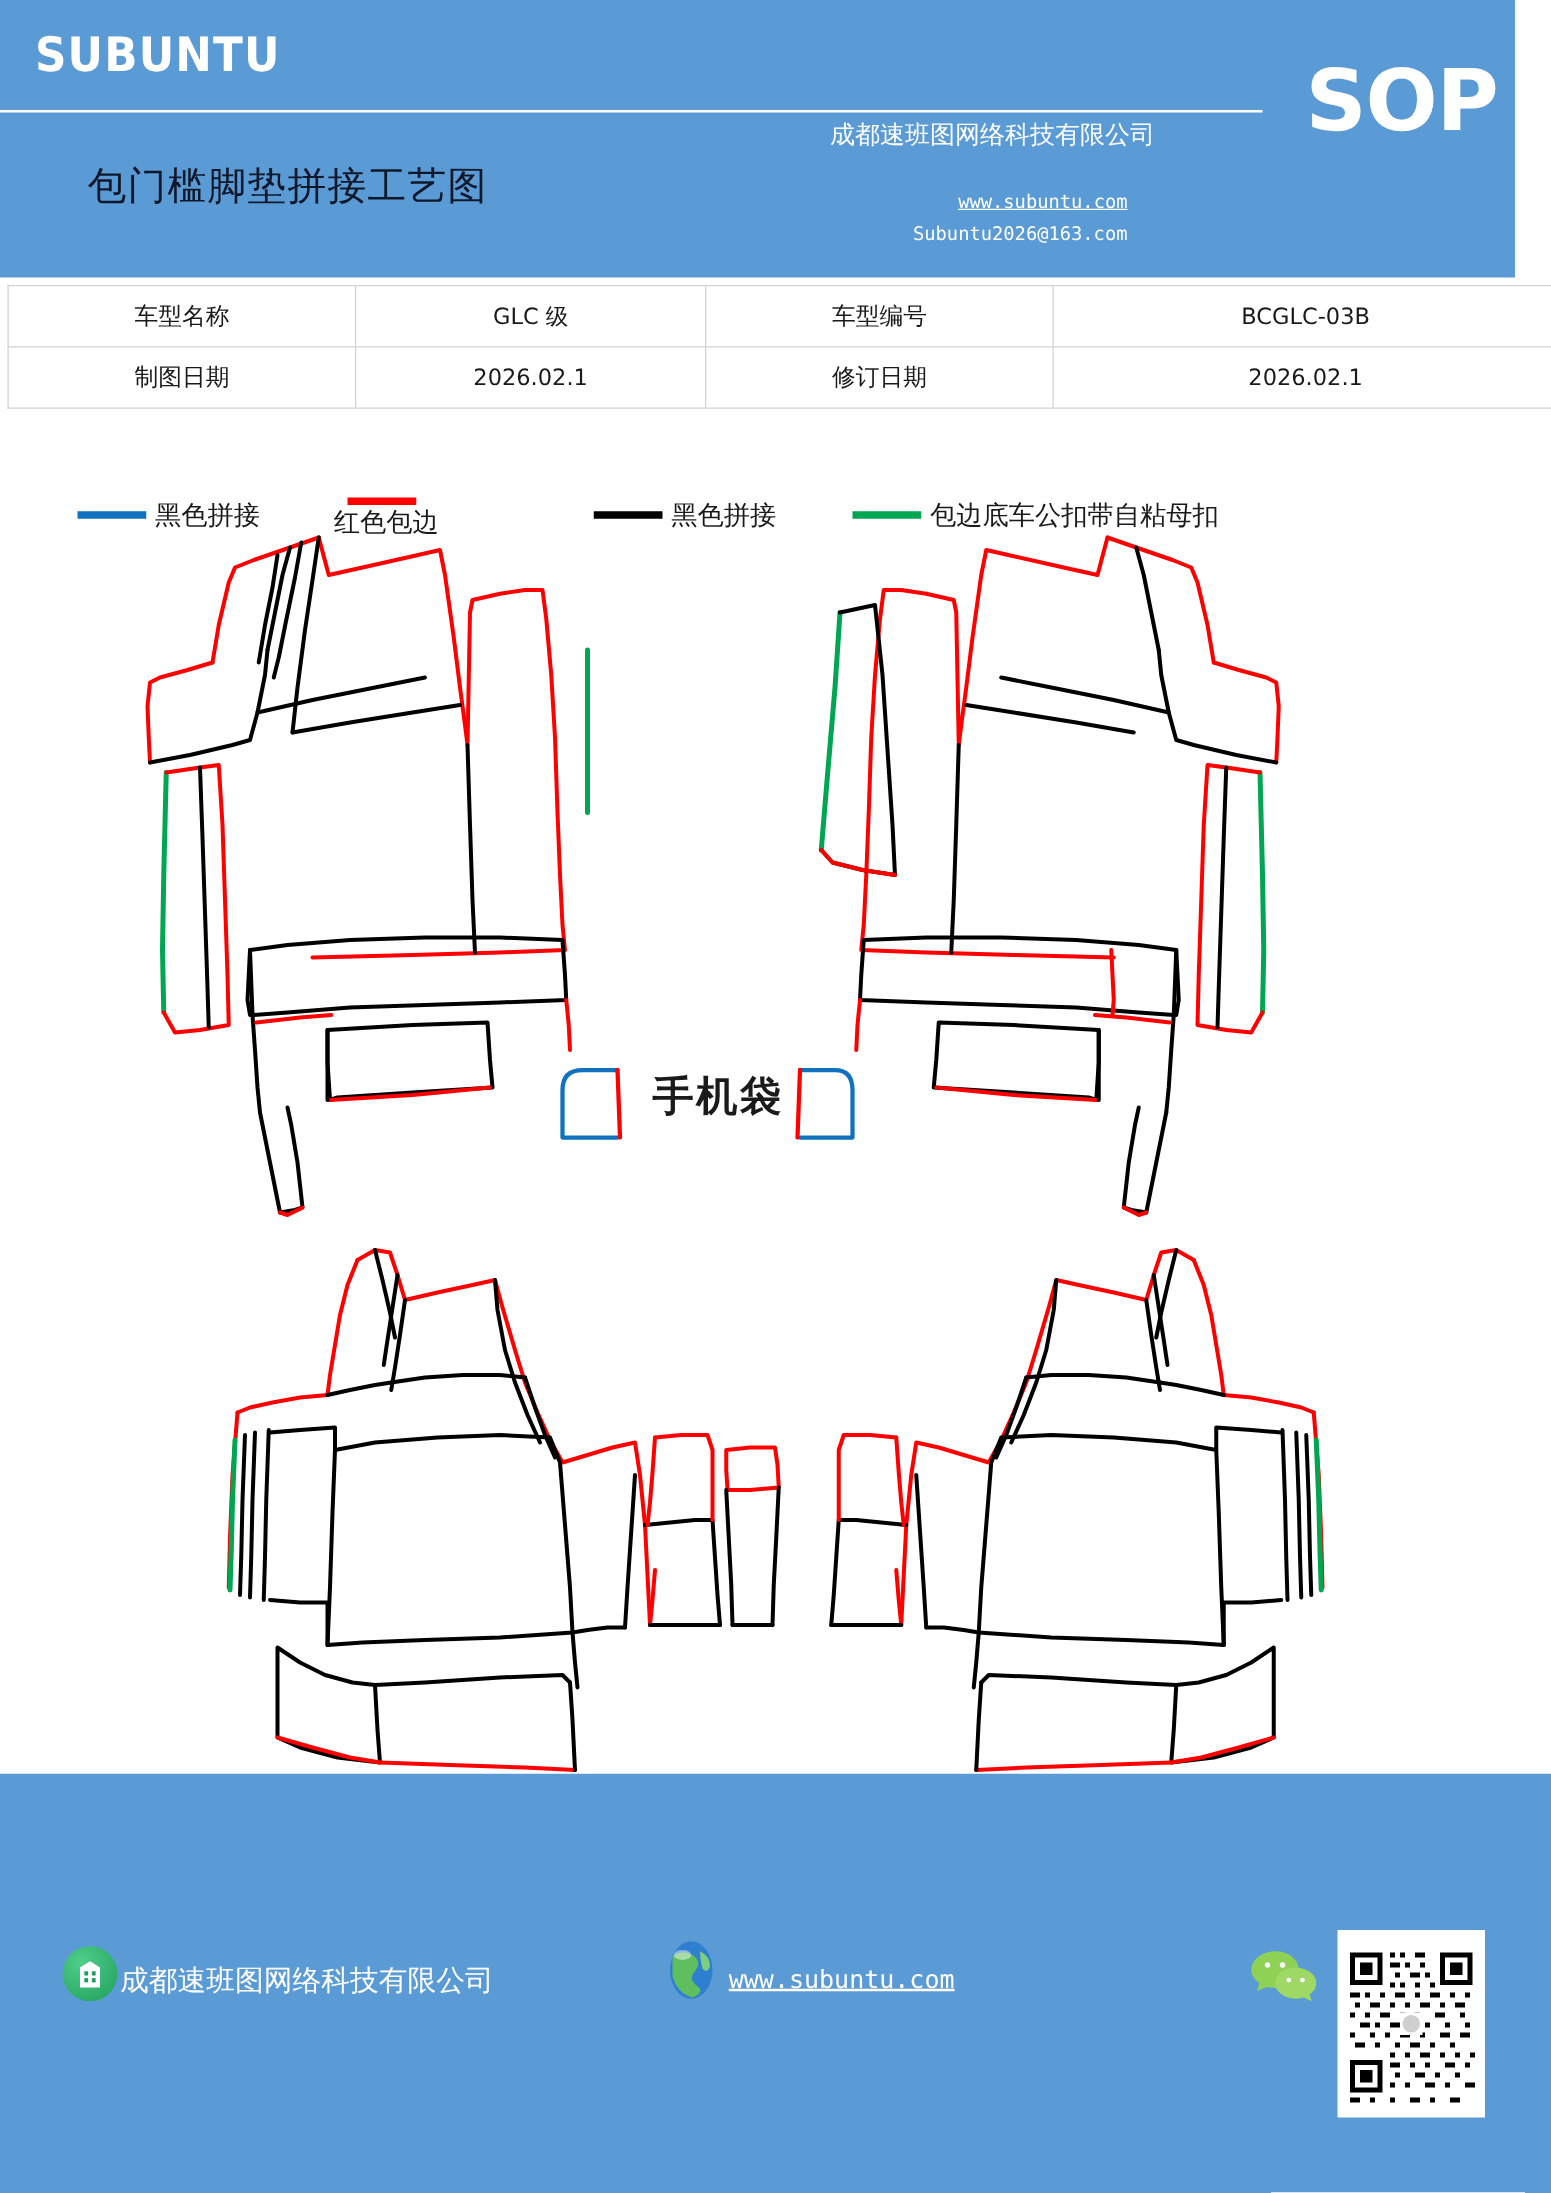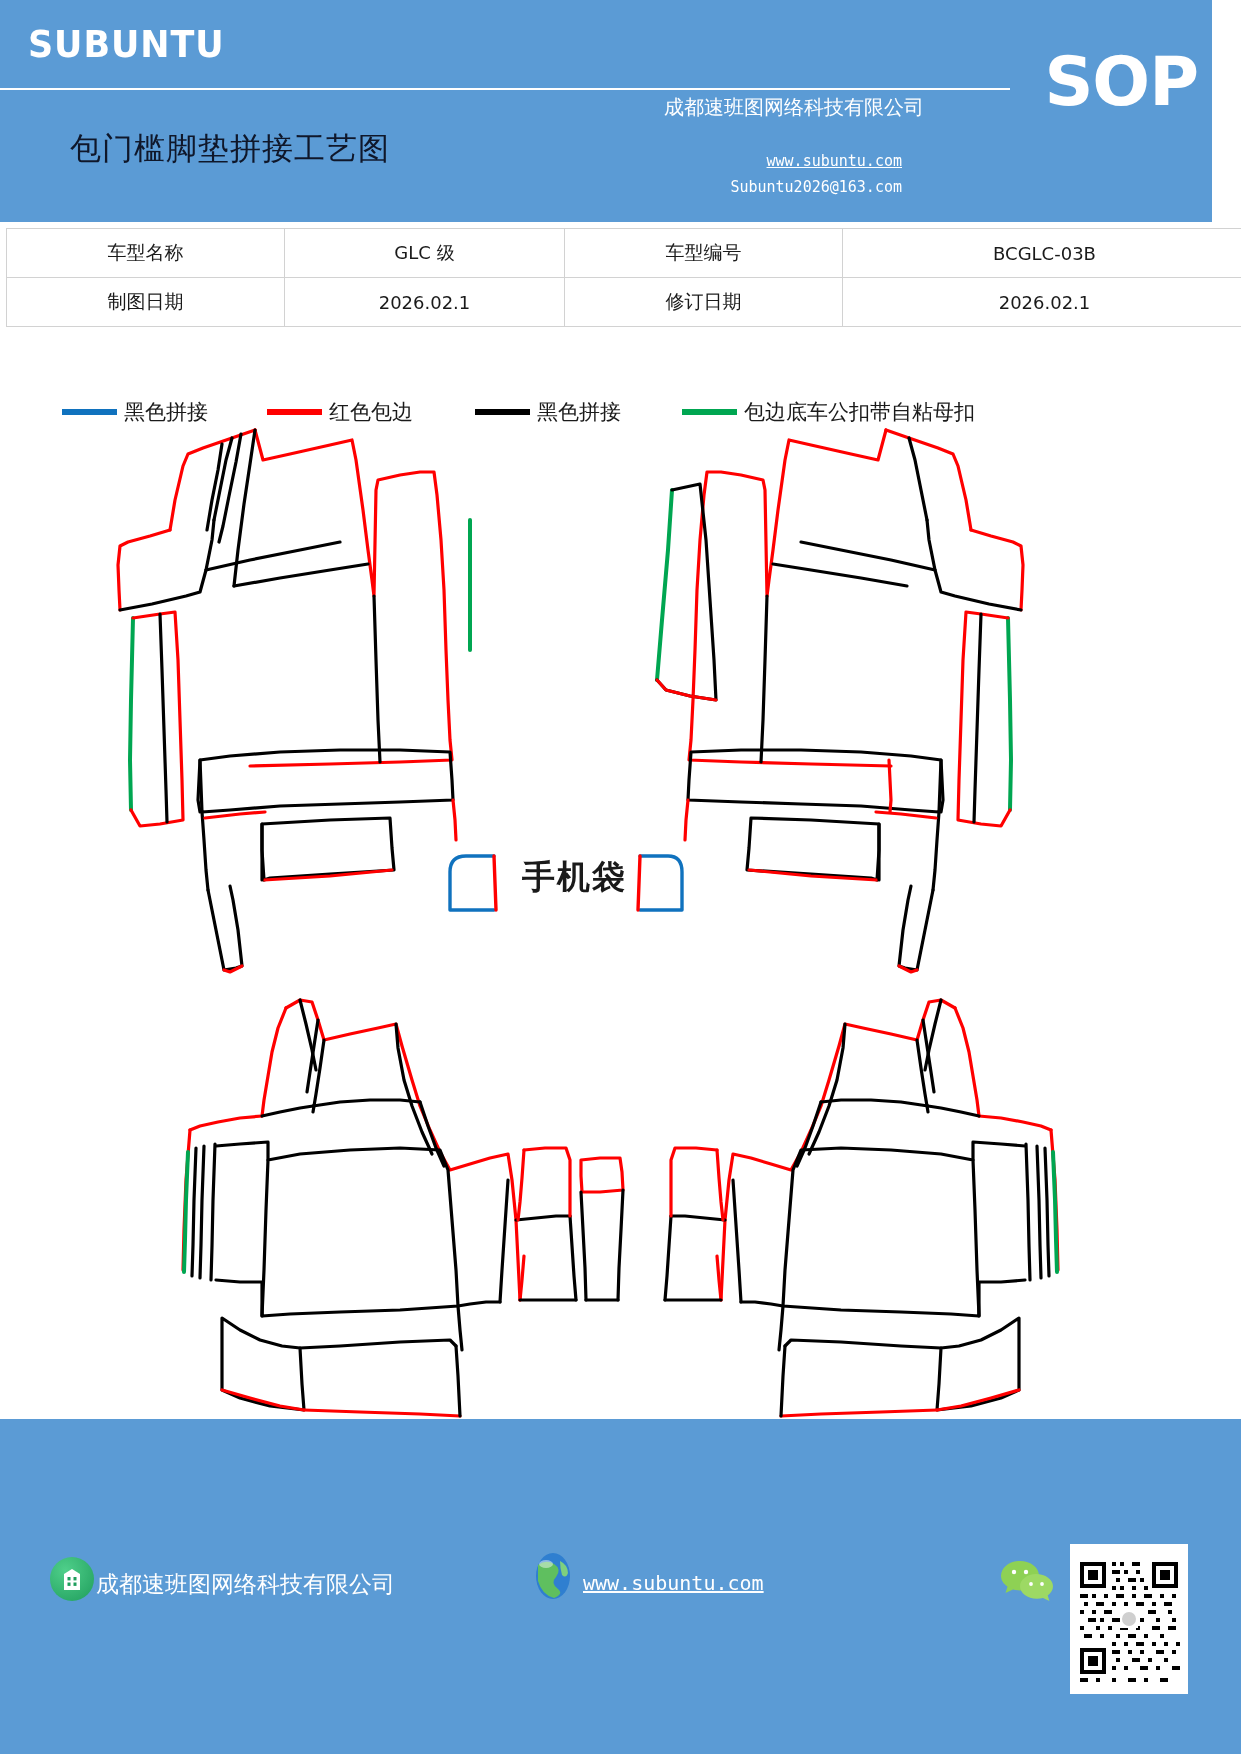--- a/index.html
+++ b/index.html
@@ -235,21 +235,21 @@
     <td class="c4 val">2026.02.1</td>
   </tr>
 </tbody>
   </table>
 
 <div class="legend">
   <div class="legend-item" style="left:0px;">
     <span class="legend-swatch" style="background:#1072BE"></span>
     <span class="legend-label">黑色拼接</span>
   </div>
-  <div class="legend-item" style="left:205px;">
+  <div class="legend-item" style="left:205px;flex-direction:column;">
     <span class="legend-swatch" style="background:#FF0000"></span>
     <span class="legend-label">红色包边</span>
   </div>
   <div class="legend-item" style="left:413px;text-align:right;">
     <span class="legend-swatch" style="background:#000000"></span>
     <span class="legend-label">黑色拼接</span>
   </div>
   <div class="legend-item" style="left:620px;">
     <span class="legend-swatch" style="background:#00A651"></span>
     <span class="legend-label">包边底车公扣带自粘母扣</span>

